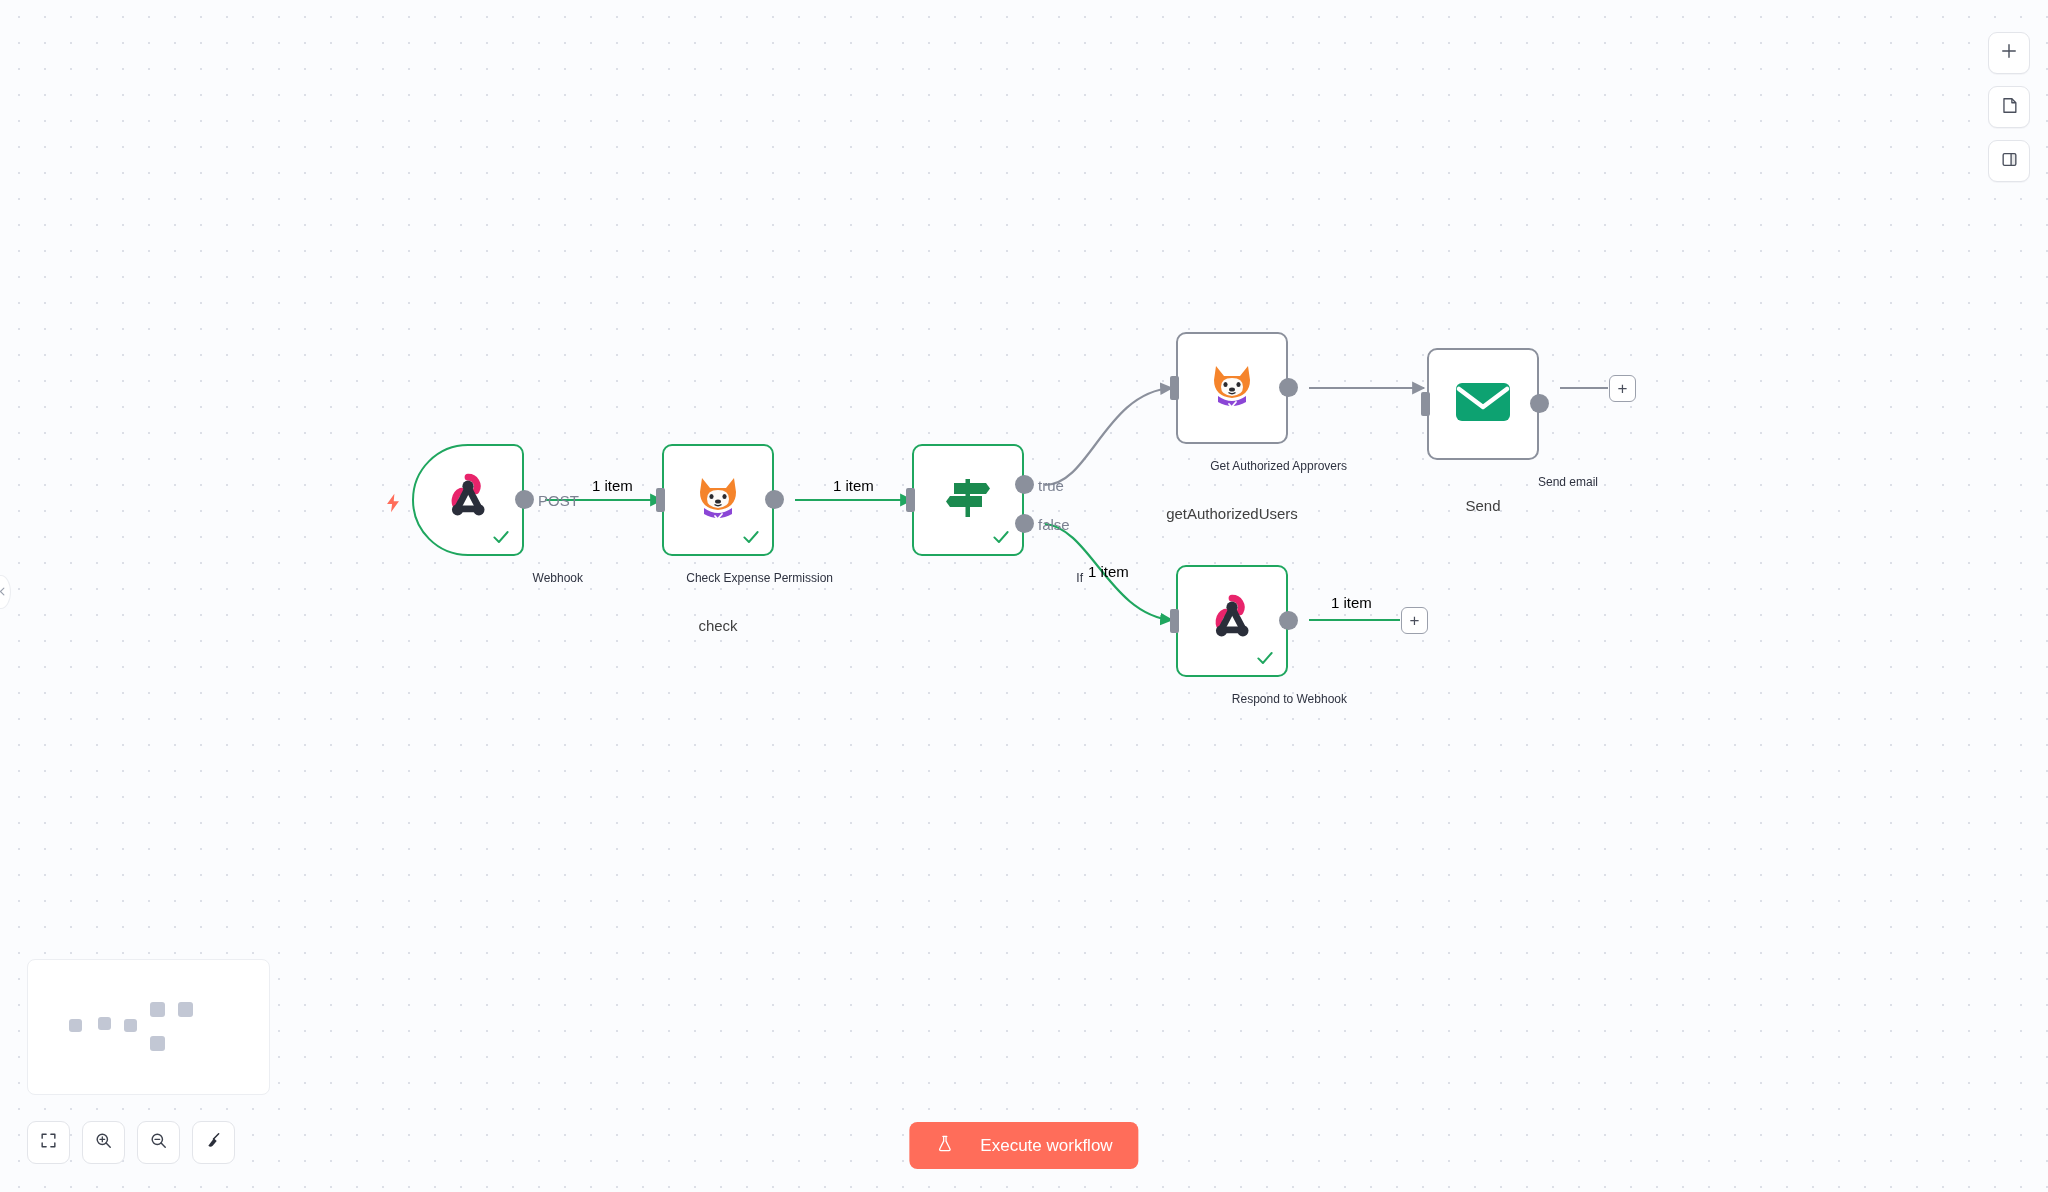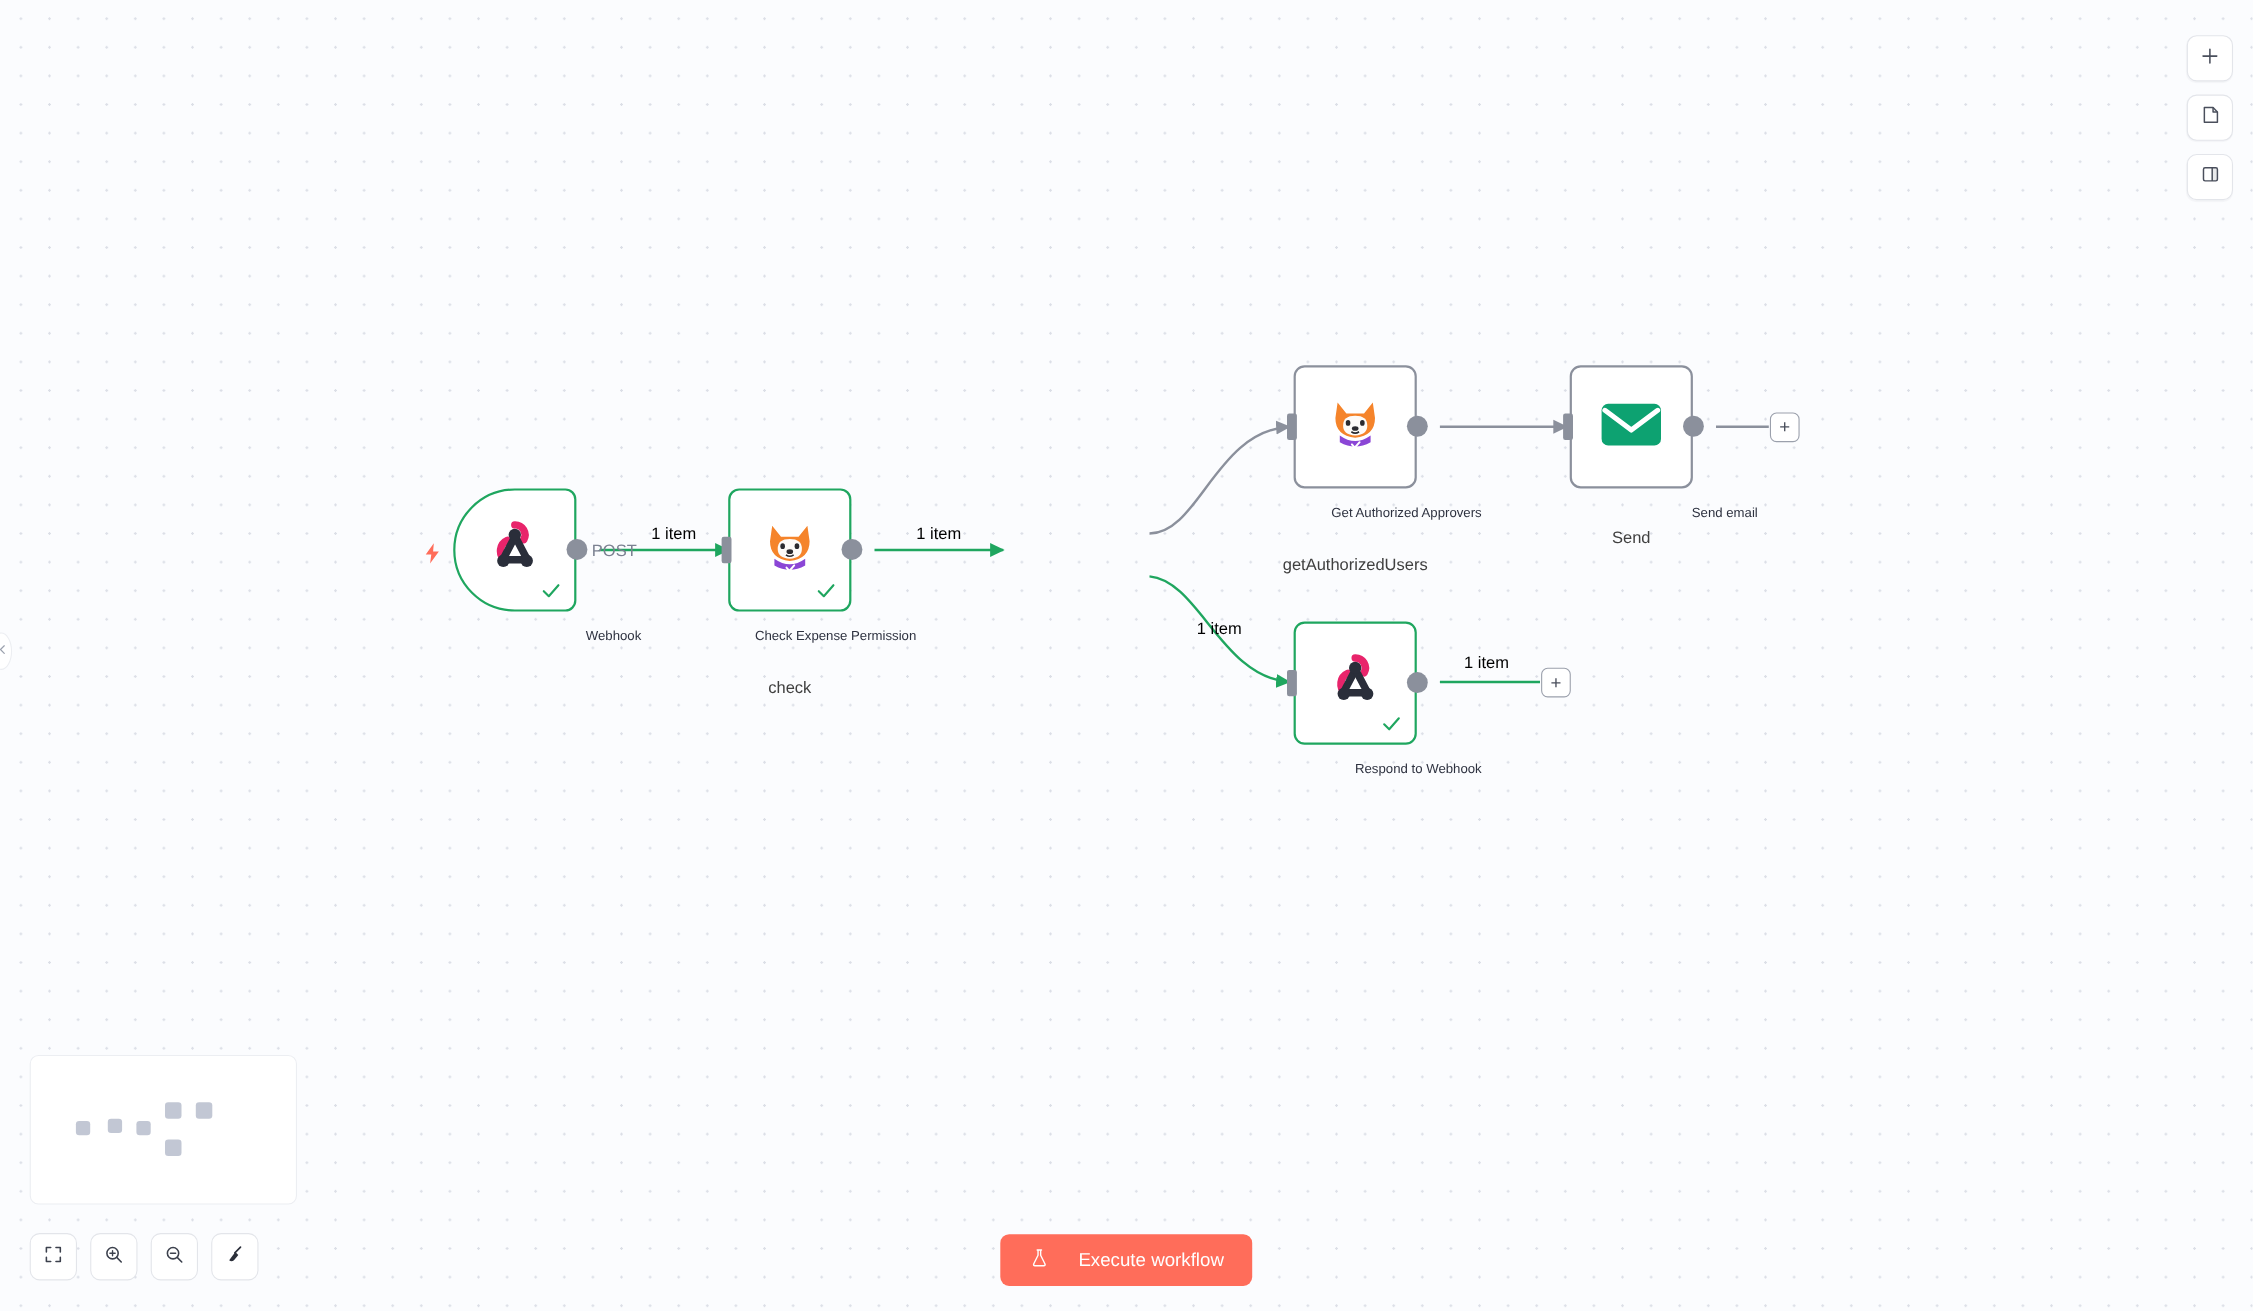--- a/index.html
+++ b/index.html
@@ -259,20 +259,42 @@
             <path d="M4 12.5 L9.5 18 L20 6" stroke="#1fa65f" stroke-width="2.3" fill="none" stroke-linecap="round" stroke-linejoin="round"></path>
           </svg>
       </span>
     </div>
     <div class="ep-in" style="left:-6px; top:44px;"></div>
     <div class="ep-out" style="left:103px; top:46px;"></div>
     <div class="node-label">Check Expense Permission</div>
     <div class="node-sub" style="top:172px;">check</div>
   </div>
 
+  <div class="node executed" style="left:912px; top:444px;">
+    <div class="node-box">
+      <span>
+        <svg width="52" height="52" viewBox="0 0 52 52">
+          <path d="M12 11 L44 11 L48 16.5 L44 22 L12 22 Z" fill="#1b8a4f"></path>
+          <path d="M40 24 L8 24 L4 29.5 L8 35 L40 35 Z" fill="#1b8a4f"></path>
+          <rect x="23.5" y="7" width="4.5" height="38" fill="#1b8a4f"></rect>
+        </svg>
+      </span>
+      <span class="node-check">
+        <svg viewBox="0 0 24 24" width="20" height="20">
+            <path d="M4 12.5 L9.5 18 L20 6" stroke="#1fa65f" stroke-width="2.3" fill="none" stroke-linecap="round" stroke-linejoin="round"></path>
+          </svg>
+      </span>
+    </div>
+    <div class="ep-in" style="left:-6px; top:44px;"></div>
+    <div class="ep-out" style="left:103px; top:31px;"></div>
+    <div class="ep-label" style="left:126px; top:33px;">true</div>
+    <div class="ep-out" style="left:103px; top:70px;"></div>
+    <div class="ep-label" style="left:126px; top:72px;">false</div>
+    <div class="node-label">If</div>
+  </div>
 
   <div class="node" style="left:1176px; top:332px;">
     <div class="node-box">
       <span>
         <svg width="50" height="52" viewBox="0 0 50 52">
           <path d="M9 6 L17 16 L33 16 L41 6 L43 20 Q43 36 25 38 Q7 36 7 20 Z" fill="#f5842b"></path>
           <path d="M25 18 Q36 18 36 27 Q36 35 25 36 Q14 35 14 27 Q14 18 25 18 Z" fill="#fdfbf8"></path>
           <ellipse cx="18.5" cy="24.5" rx="2.1" ry="2.6" fill="#2b2b2f"></ellipse>
           <ellipse cx="31.5" cy="24.5" rx="2.1" ry="2.6" fill="#2b2b2f"></ellipse>
           <ellipse cx="25" cy="29.5" rx="3" ry="2.1" fill="#2b2b2f"></ellipse>
@@ -281,21 +303,21 @@
           <path d="M22 44 L24.6 47 L29 42" stroke="#ffffff" stroke-width="1.8" fill="none" stroke-linecap="round"></path>
         </svg>
       </span>
     </div>
     <div class="ep-in" style="left:-6px; top:44px;"></div>
     <div class="ep-out" style="left:103px; top:46px;"></div>
     <div class="node-label">Get Authorized Approvers</div>
     <div class="node-sub" style="top:172px;">getAuthorizedUsers</div>
   </div>
 
-  <div class="node" style="left:1427px; top:332px;">
+  <div class="node" style="left:1427px; top:348px;">
     <div class="node-box">
       <span>
         <svg width="56" height="44" viewBox="0 0 56 44">
           <rect x="1" y="3" width="54" height="38" rx="6" fill="#0da271"></rect>
           <path d="M4 9 L28 27 L52 9" stroke="#ffffff" stroke-width="4.6" fill="none" stroke-linecap="round" stroke-linejoin="round"></path>
         </svg>
       </span>
     </div>
     <div class="ep-in" style="left:-6px; top:44px;"></div>
     <div class="ep-out" style="left:103px; top:46px;"></div>

